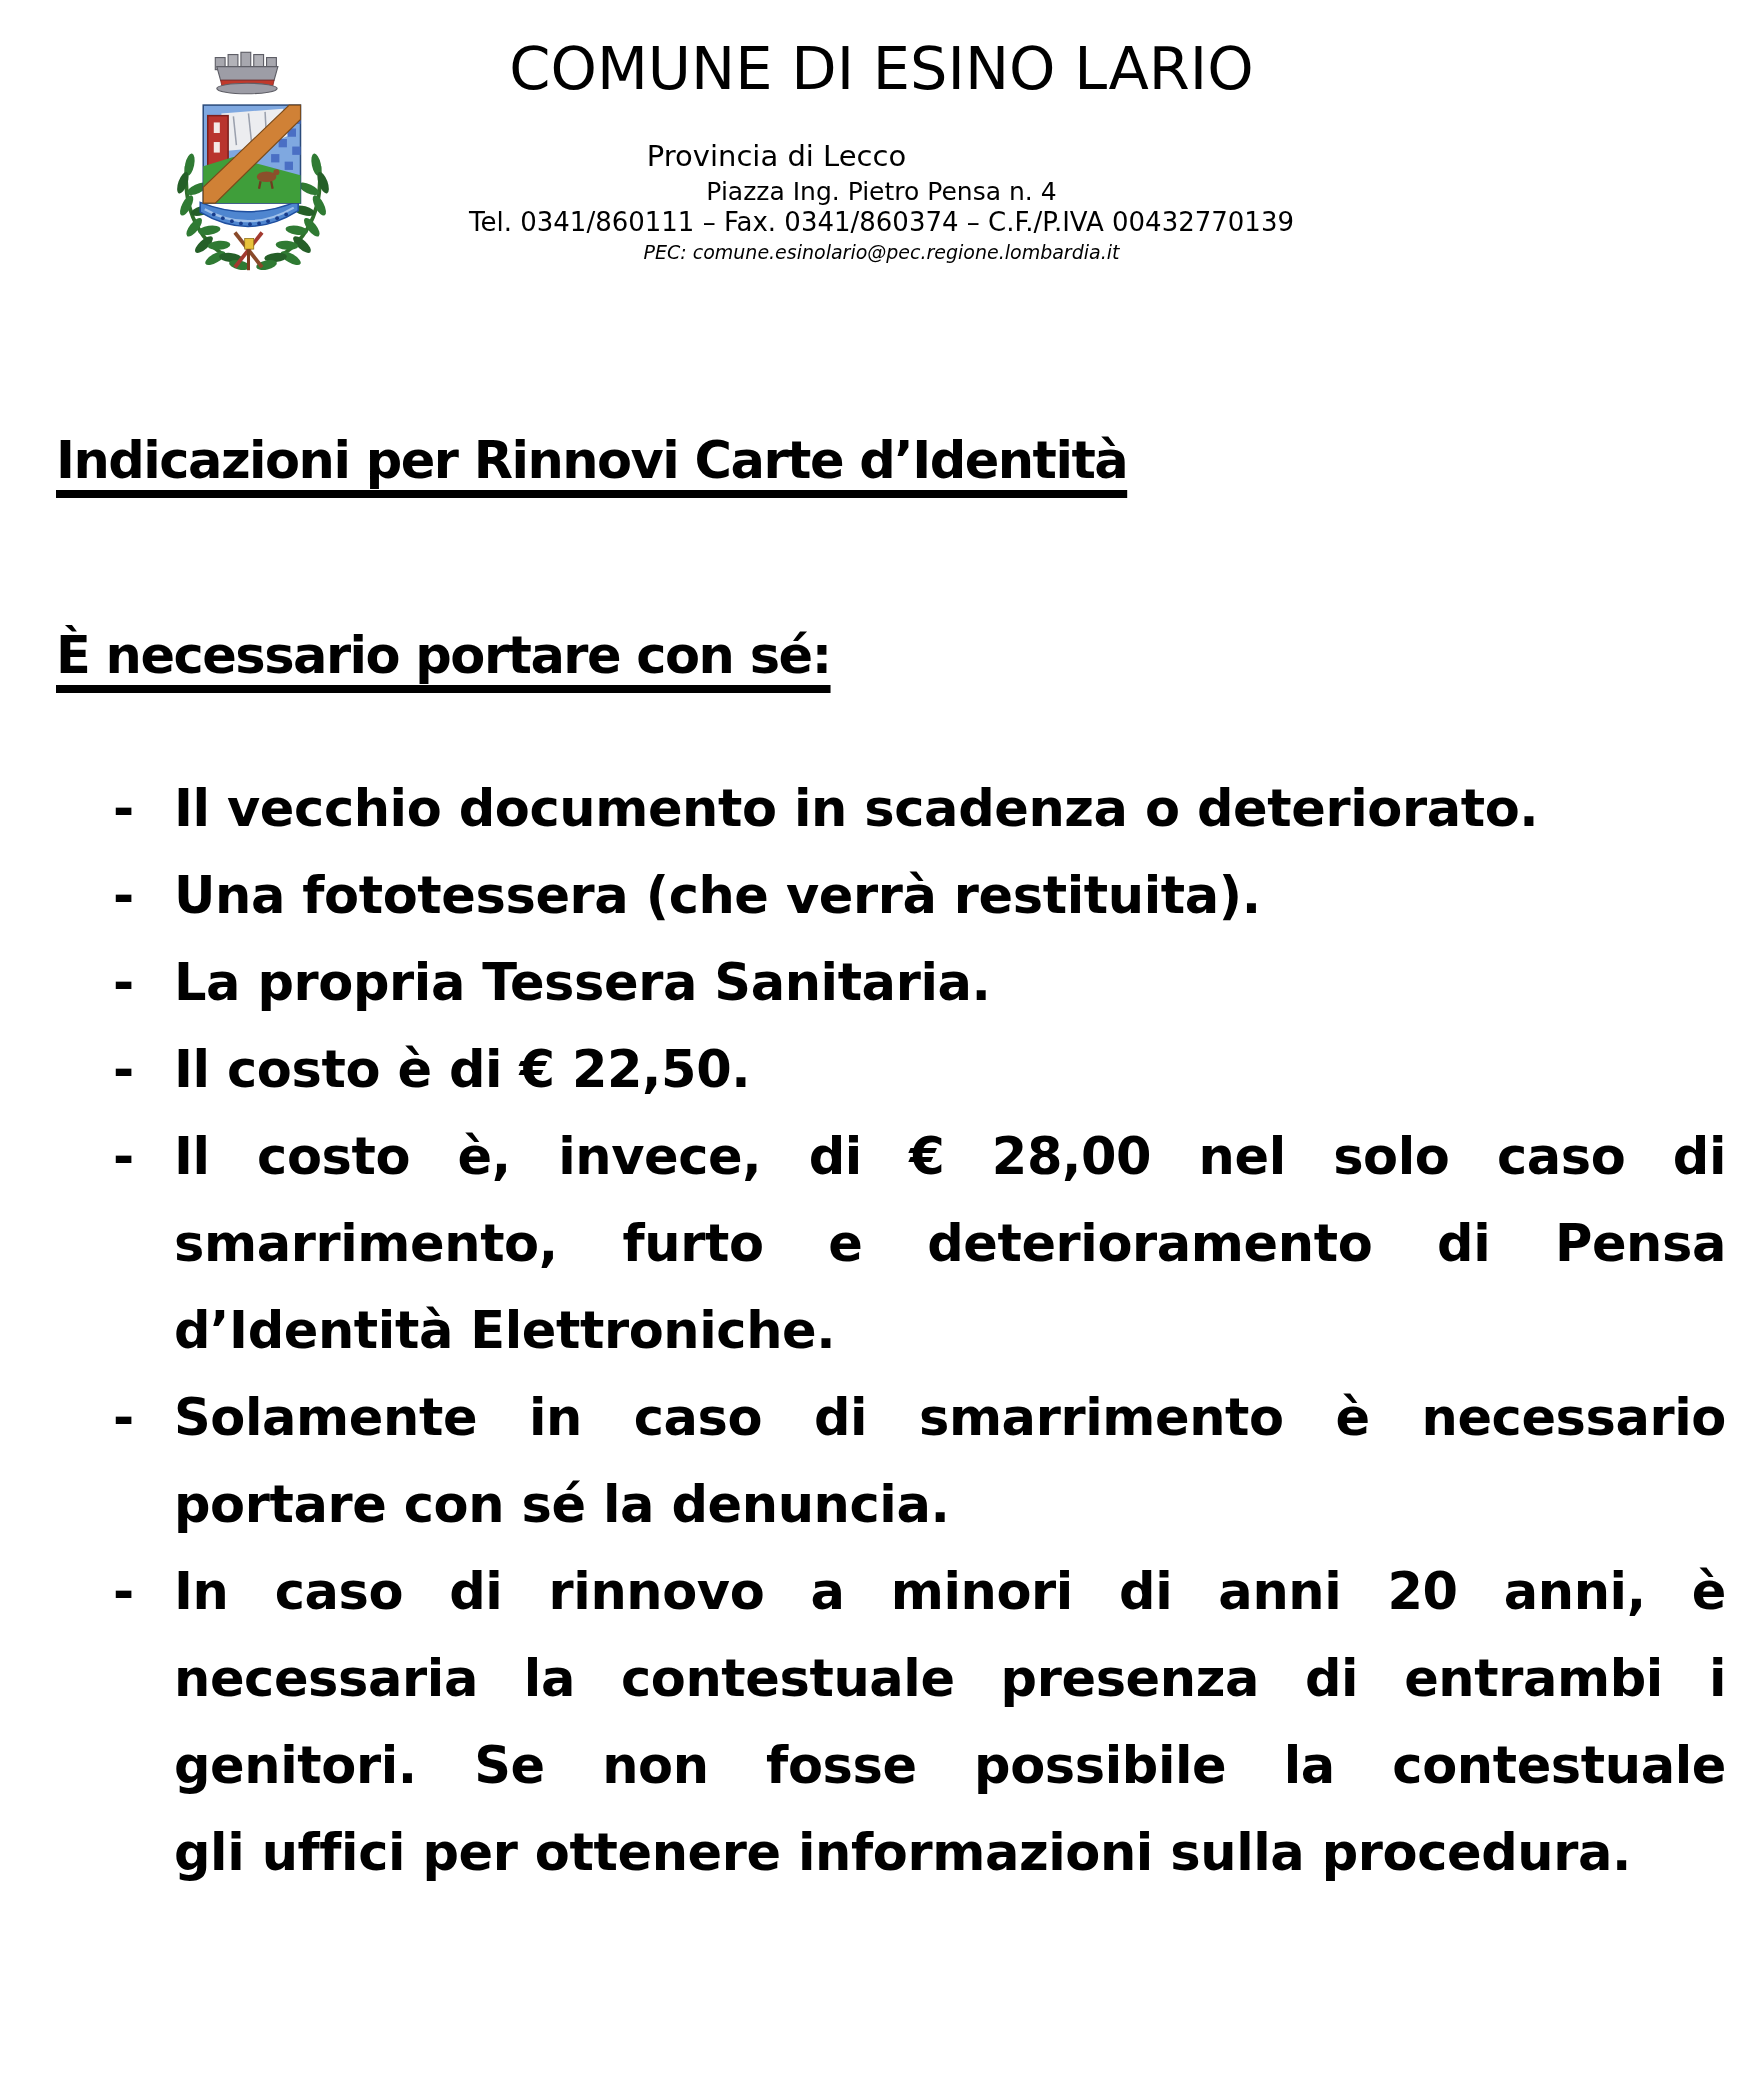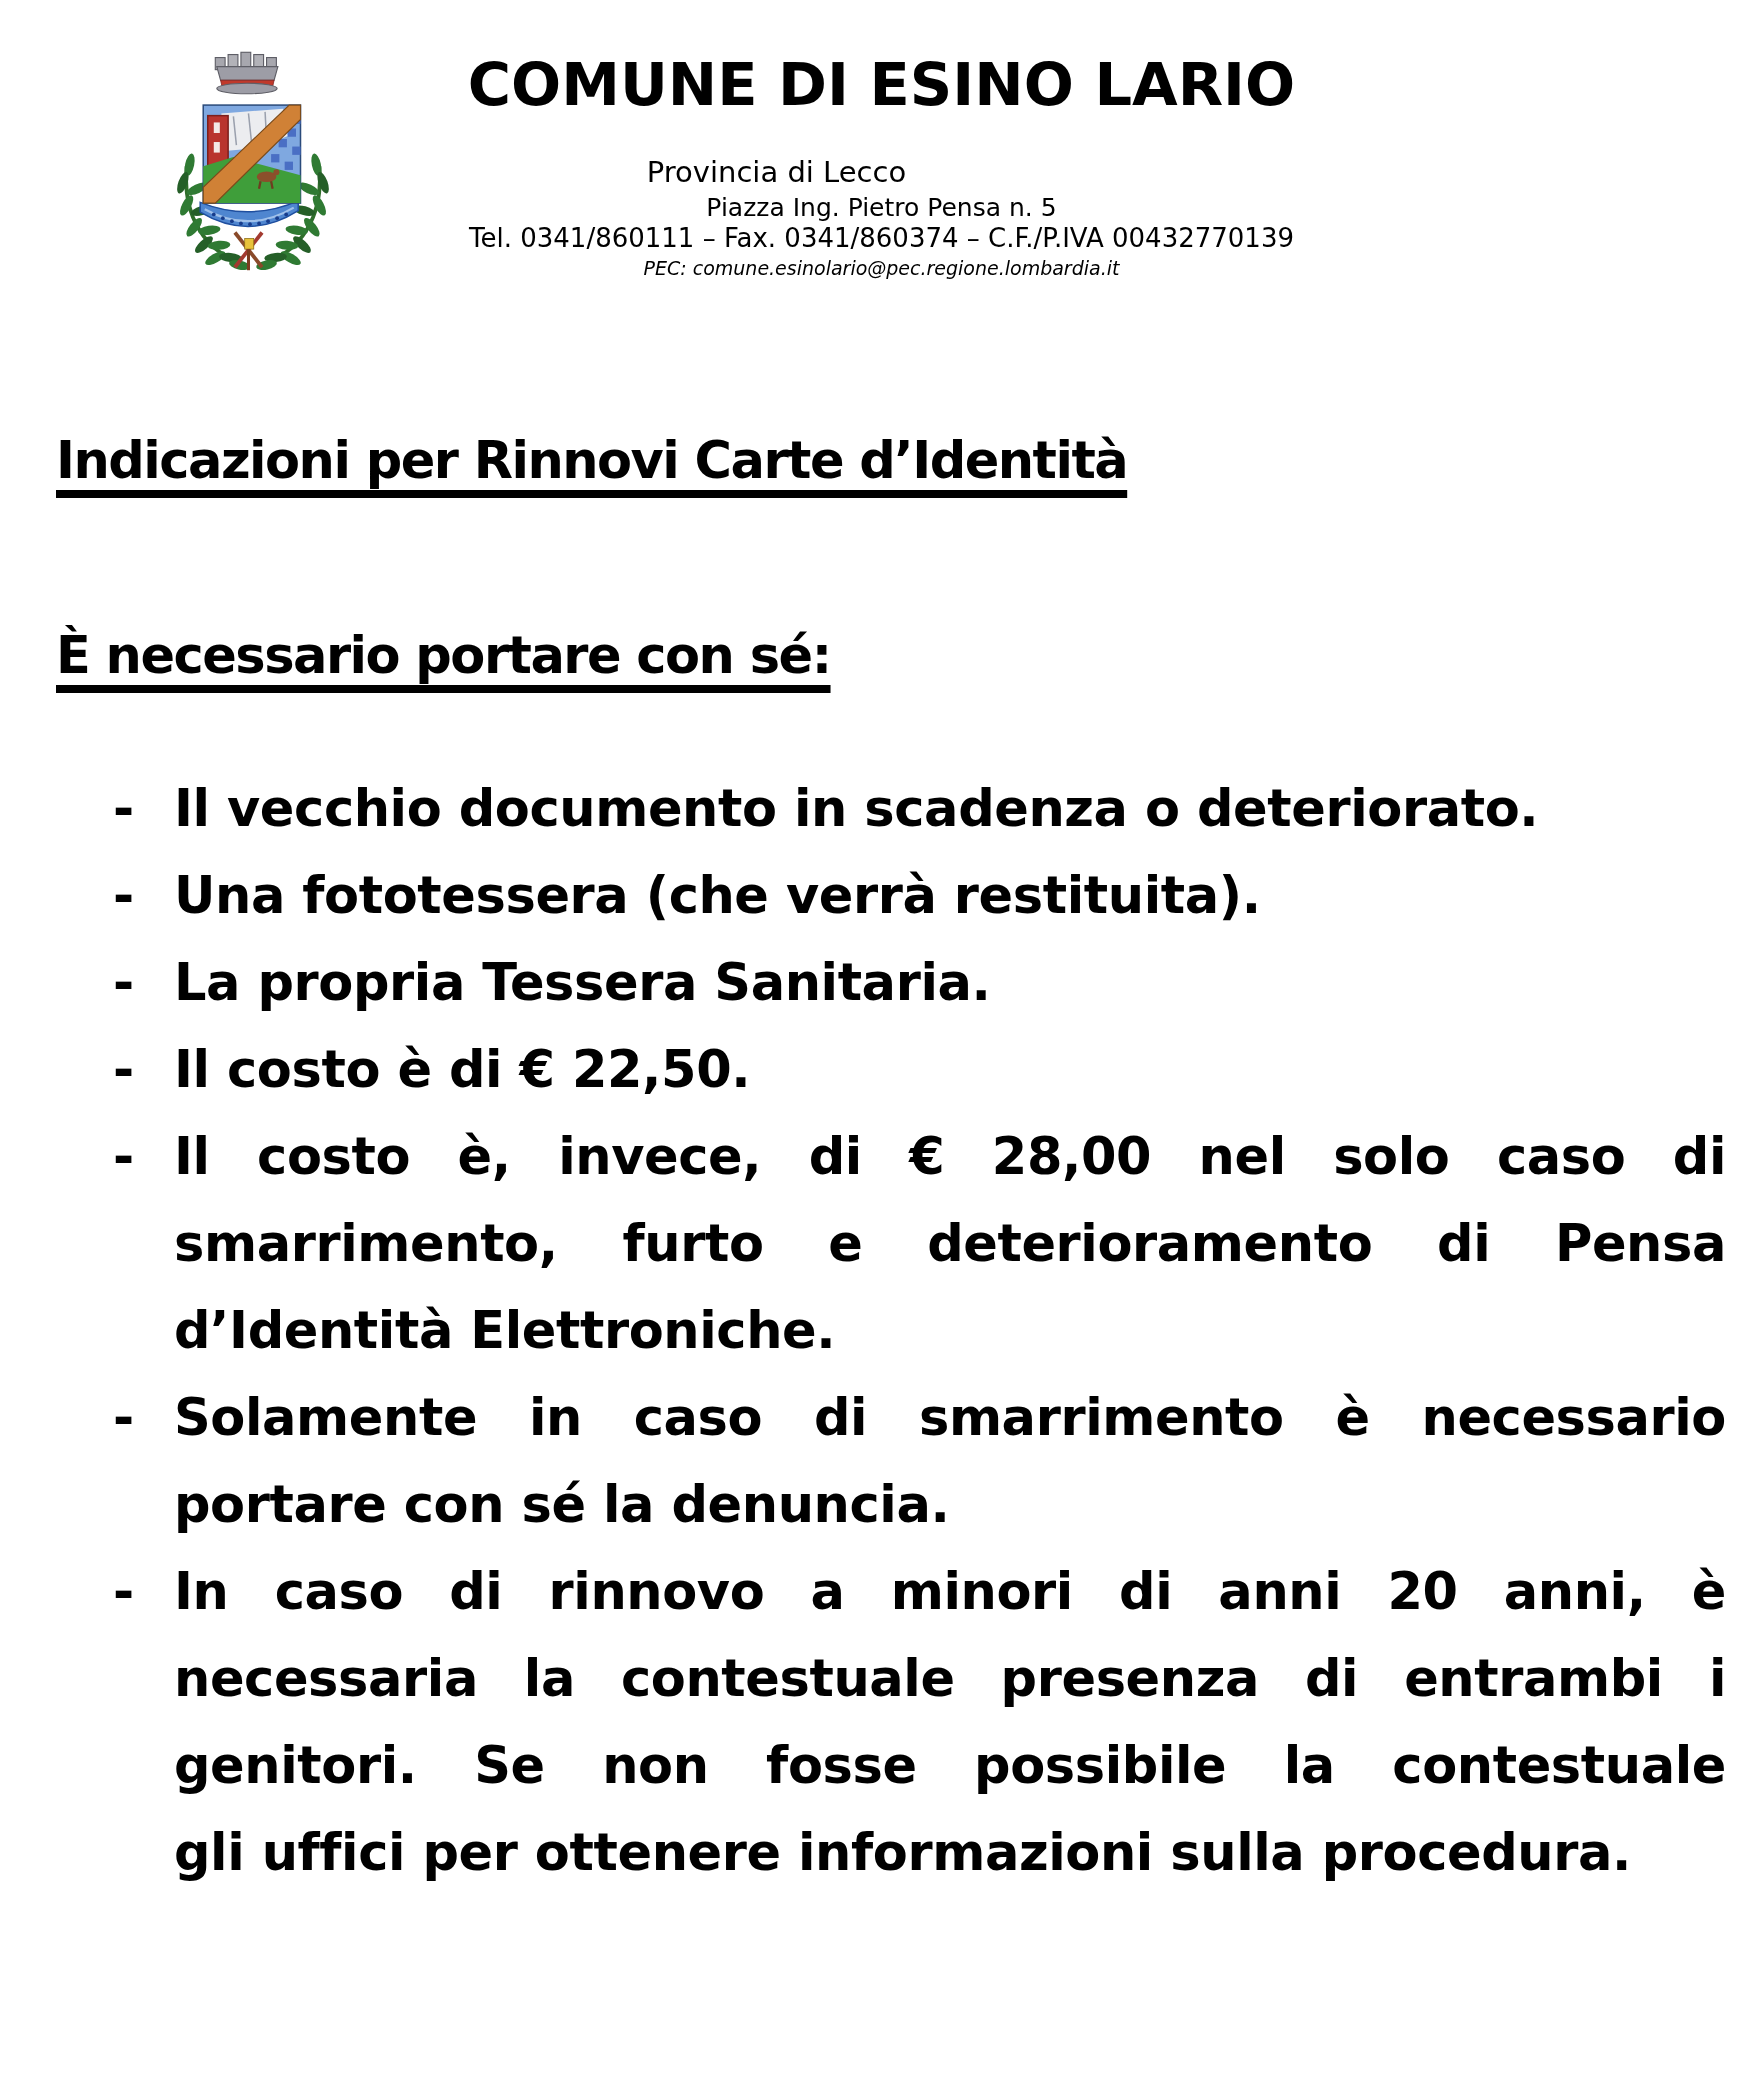--- a/index.html
+++ b/index.html
@@ -12,21 +12,21 @@
   }
 
   
   .coat {
     position:absolute; left:170px; top:44px; width:166px; height:230px;
   }
   .header-text {
     position:absolute; left:0; top:36px; width:1763px; text-align:center;
   }
   .muni-title {
-    font-size:59px; font-weight:bold; line-height:66px; letter-spacing:0px;margin-top:16px;
+    font-size:59px; font-weight:normal; line-height:66px; letter-spacing:0px;
   }
   .province  { font-size:29px; line-height:33px; margin-top:38px; transform:translateX(-105px); }
   .address   { font-size:25px; line-height:30px; margin-top:3.8px; }
   .contacts  { font-size:26px; line-height:30px; }
   .pec       { font-size:19px; line-height:30px;font-style:italic; }
 
   
   .main {
     position:absolute; left:53px; top:413px; width:1673px;
   }
@@ -146,21 +146,21 @@
       </g>
 
       <polygon points="44,190 44,211 60,211 173,100 173,81 158,81" fill="#d08136" stroke="#7a4a1a" stroke-width="1.5"></polygon>
     </g>
   </svg>
 </div>
 
 <div class="header-text">
   <div class="muni-title">COMUNE DI ESINO LARIO</div>
   <div class="province">Provincia di Lecco</div>
-  <div class="address">Piazza Ing. Pietro Pensa n. 5</div>
+  <div class="address">Piazza Ing. Pietro Pensa n. 4</div>
   <div class="contacts">Tel. 0341/860111 – Fax. 0341/860374 – C.F./P.IVA 00432770139</div>
   <div class="pec">PEC: comune.esinolario@pec.regione.lombardia.it</div>
 </div>
 
 <div class="main">
   <h1 class="doc-title">Indicazioni per Rinnovi Carte d’Identità</h1>
   <h2 class="doc-subtitle">È necessario portare con sé:</h2>
   <div class="list" id="items-list">
       <div class="li">
         <span class="dash">-</span>

